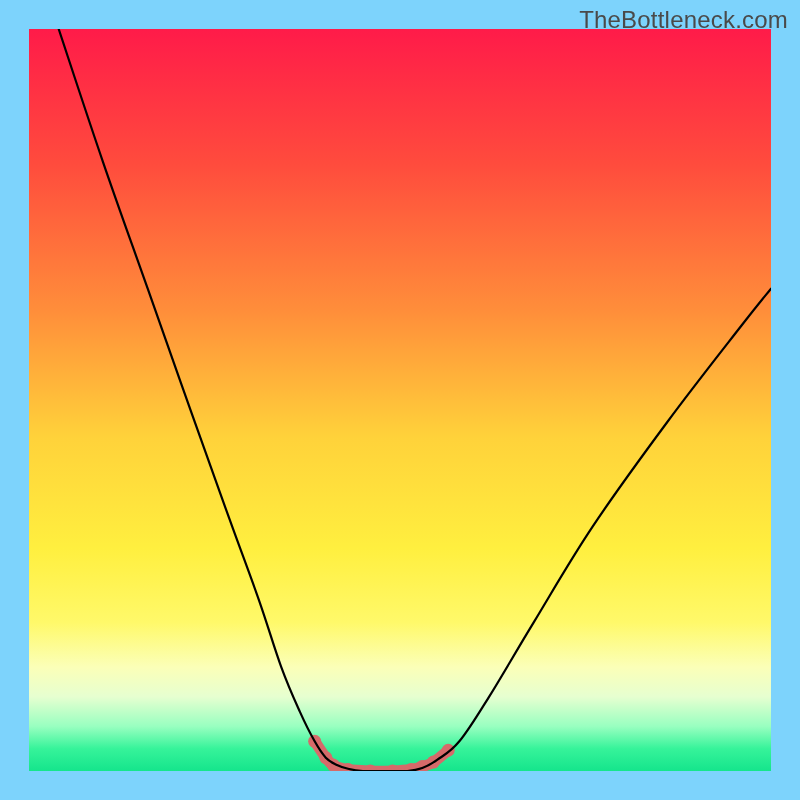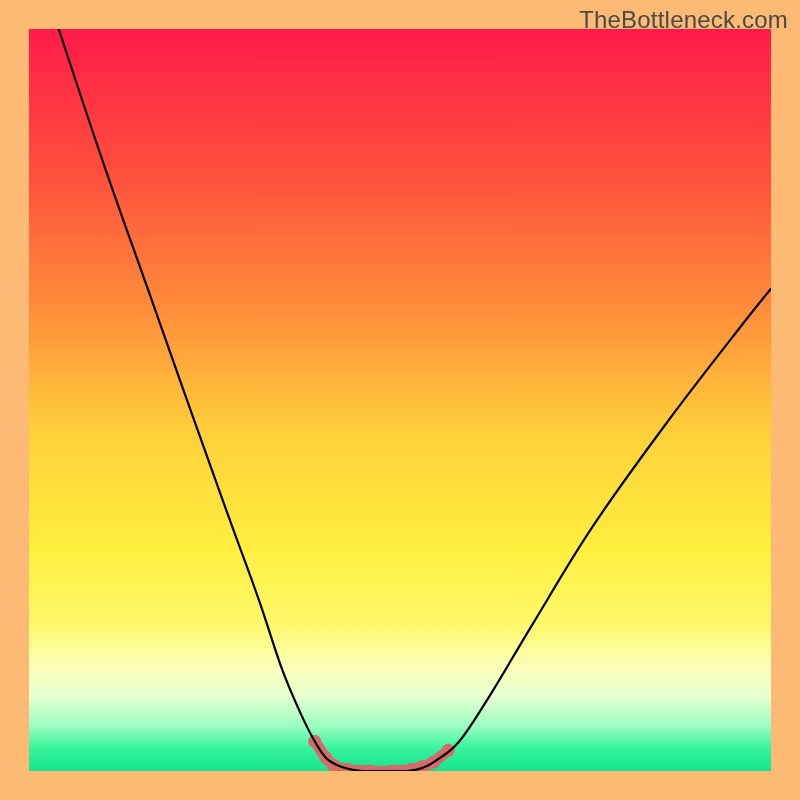--- a/index.html
+++ b/index.html
@@ -8,21 +8,21 @@
     width: 800px;
     height: 800px;
     overflow: hidden;
     background: #000;
     font-family: Arial, Helvetica, sans-serif;
   }
   .frame {
     position: relative;
     width: 800px;
     height: 800px;
-    background: #fdba74;
+    background: #7dd3fc;
     text-align: center;
   }
   .plot-area {
     position: absolute;
     left: 29px;
     top: 29px;
     width: 742px;
     height: 742px;
     overflow: hidden;
   }

